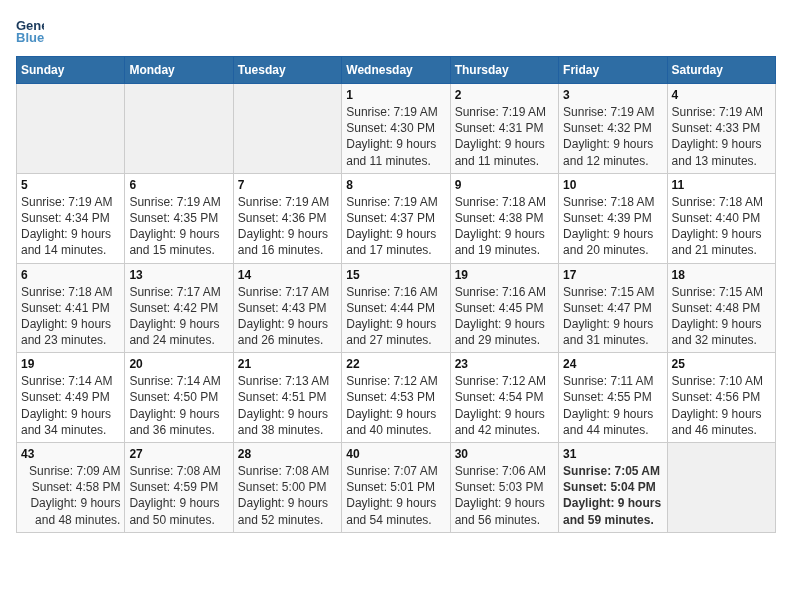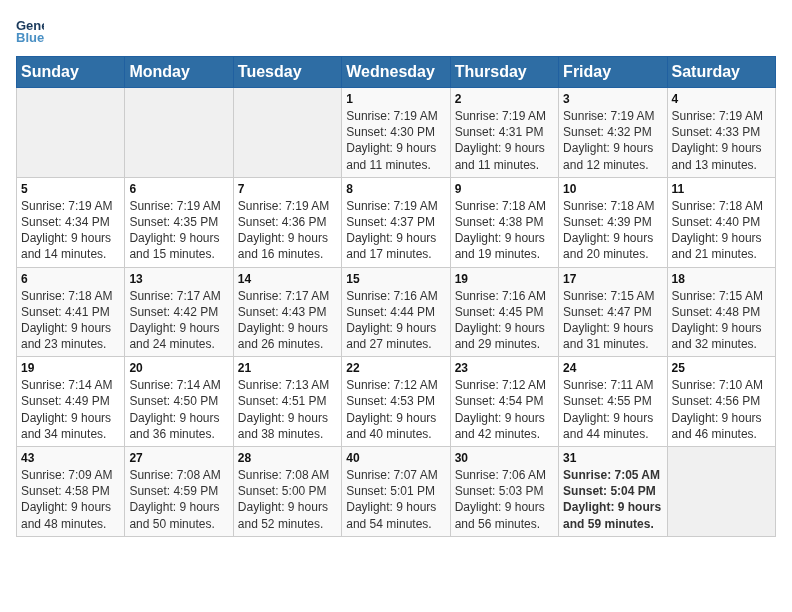--- a/index.html
+++ b/index.html
@@ -40,21 +40,21 @@
     table {
       width: 100%;
       border-collapse: collapse;
       font-size: 10.5px;
     }
     thead tr th {
       background: #2e6da4;
       color: #fff;
       padding: 6px 4px;
       text-align: left;
-      font-size: 16px;
+      font-size: 12px;
       border: 1px solid #2060a0;
     }
     tbody tr td {
       border: 1px solid #ccc;
       vertical-align: top;
       padding: 4px 4px;
       width: 108px;
       min-height: 80px;
       background: #fff;
     }
@@ -267,21 +267,21 @@
         <td>
           <div class="day-num">25</div>
           <div class="day-info" style="white-space: pre-wrap;">Sunrise: 7:10 AM
 Sunset: 4:56 PM
 Daylight: 9 hours and 46 minutes.</div>
         </td>
       </tr>
       <tr>
         <td>
           <div class="day-num">43</div>
-          <div class="day-info" style="white-space: pre-wrap;">Sunrise: 7:09 AM
+          <div class="day-info" style="white-space: pre-wrap; text-align: right;">Sunrise: 7:09 AM
 Sunset: 4:58 PM
 Daylight: 9 hours and 48 minutes.</div>
         </td>
         <td>
           <div class="day-num">27</div>
           <div class="day-info" style="white-space: pre-wrap;">Sunrise: 7:08 AM
 Sunset: 4:59 PM
 Daylight: 9 hours and 50 minutes.</div>
         </td>
         <td>

